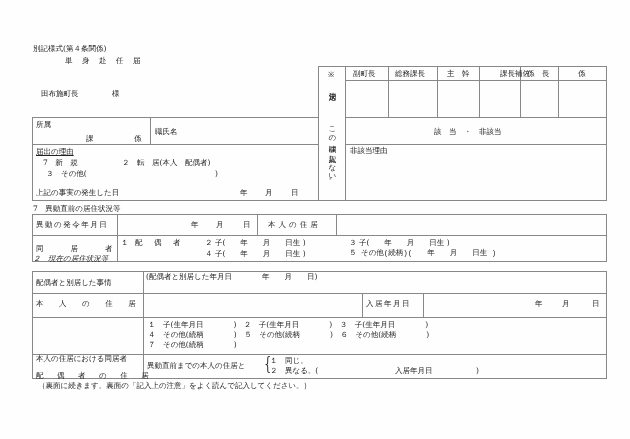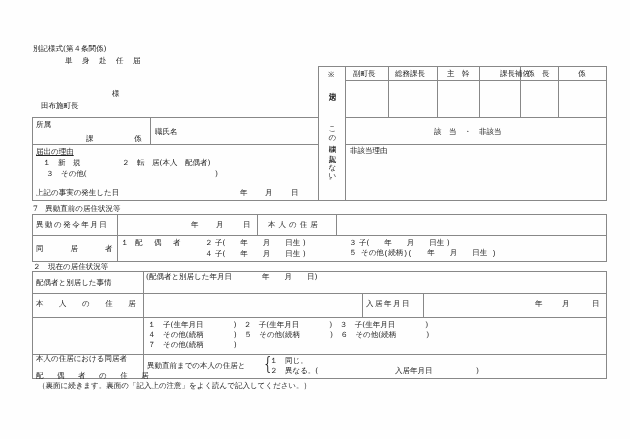--- a/index.html
+++ b/index.html
@@ -9,21 +9,21 @@
   .hl { position:absolute; height:0; border-top:1px solid #888; }
   .vl { position:absolute; width:0; border-left:1px solid #888; }
   .box { position:absolute; border:1px solid #888; box-sizing:border-box; }
   .vert { position:absolute; writing-mode:vertical-rl; line-height:1.05; letter-spacing:0.5px; }
 </style>
 </head>
 <body>
 
 <div class="abs" style="left:33px;top:45px;">別記様式(第４条関係)</div>
 <div class="abs" style="left:65px;top:57px;letter-spacing:1px;">単　身　赴　任　届</div>
-<div class="abs" style="left:41px;top:90px;margin-top:12px;">田布施町長</div>
+<div class="abs" style="left:41px;top:90px;">田布施町長</div>
 <div class="abs" style="left:112px;top:90px;">様</div>
 
 <div class="box" style="left:318px;top:66px;width:289px;height:135px;"></div>
 <div class="vl" style="left:345px;top:66px;height:135px;"></div>
 <div class="abs" style="left:328px;top:71px;">※</div>
 <div class="vert" style="left:328px;top:86px;">決定伺</div>
 <div class="vert" style="left:328px;top:121px;">この欄は記入しない。</div>
 
 <div class="hl" style="left:345px;top:80px;width:262px;"></div>
 <div class="hl" style="left:345px;top:117px;width:262px;"></div>
@@ -46,21 +46,21 @@
 
 <div class="box" style="left:32px;top:117px;width:287px;height:84px;"></div>
 <div class="hl" style="left:32px;top:144px;width:287px;"></div>
 <div class="vl" style="left:150px;top:117px;height:27px;"></div>
 <div class="abs" style="left:36px;top:121px;">所属</div>
 <div class="abs" style="left:86px;top:135px;">課</div>
 <div class="abs" style="left:134px;top:135px;">係</div>
 <div class="abs" style="left:155px;top:128px;">職氏名</div>
 
 <div class="abs" style="left:36px;top:148px;text-decoration:underline;">届出の理由</div>
-<div class="abs" style="left:43px;top:159px;">１　新　規</div>
+<div class="abs" style="left:43px;top:159px;">7　新　規</div>
 <div class="abs" style="left:122px;top:159px;">２　転　居(本人　配偶者)</div>
 <div class="abs" style="left:46px;top:170px;">３　その他(</div>
 <div class="abs" style="left:215px;top:170px;">)</div>
 <div class="abs" style="left:36px;top:189px;">上記の事実の発生した日</div>
 <div class="abs" style="left:240px;top:189px;">年</div>
 <div class="abs" style="left:265px;top:189px;">月</div>
 <div class="abs" style="left:291px;top:189px;">日</div>
 
 <div class="abs" style="left:33px;top:205px;">7　異動直前の居住状況等</div>
 <div class="box" style="left:32px;top:214px;width:575px;height:48px;"></div>
@@ -75,21 +75,21 @@
 <div class="abs" style="left:243px;top:221px;">日</div>
 <div class="abs" style="left:268px;top:221px;letter-spacing:3px;">本人の住居</div>
 
 <div class="abs" style="left:36px;top:245px;letter-spacing:4px;">同　　居　　者</div>
 <div class="abs" style="left:121px;top:239px;letter-spacing:2px;">１ 配　偶　者</div>
 <div class="abs" style="left:205px;top:239px;">２ 子(　　年　　月　　日生 )</div>
 <div class="abs" style="left:349px;top:239px;">３ 子(　　年　　月　　日生 )</div>
 <div class="abs" style="left:205px;top:250px;">４ 子(　　年　　月　　日生 )</div>
 <div class="abs" style="left:349px;top:250px;font-family:Liberation Mono, monospace;">５ その他(続柄)(　　年　　月　　日生 )</div>
 
-<div class="abs" style="left:33px;top:263px;">２　現在の居住状況等</div>
+<div class="abs" style="left:33px;top:255px;font-style:italic;">２　現在の居住状況等</div>
 <div class="box" style="left:32px;top:271px;width:575px;height:108px;"></div>
 <div class="hl" style="left:32px;top:293px;width:575px;"></div>
 <div class="hl" style="left:32px;top:317px;width:575px;"></div>
 <div class="hl" style="left:32px;top:354px;width:575px;"></div>
 <div class="vl" style="left:143px;top:271px;height:108px;"></div>
 <div class="vl" style="left:362px;top:293px;height:24px;"></div>
 <div class="vl" style="left:423px;top:293px;height:24px;"></div>
 
 <div class="abs" style="left:36px;top:279px;">配偶者と別居した事情</div>
 <div class="abs" style="left:146px;top:273px;">(配偶者と別居した年月日　　　　年　　月　　日)</div>

